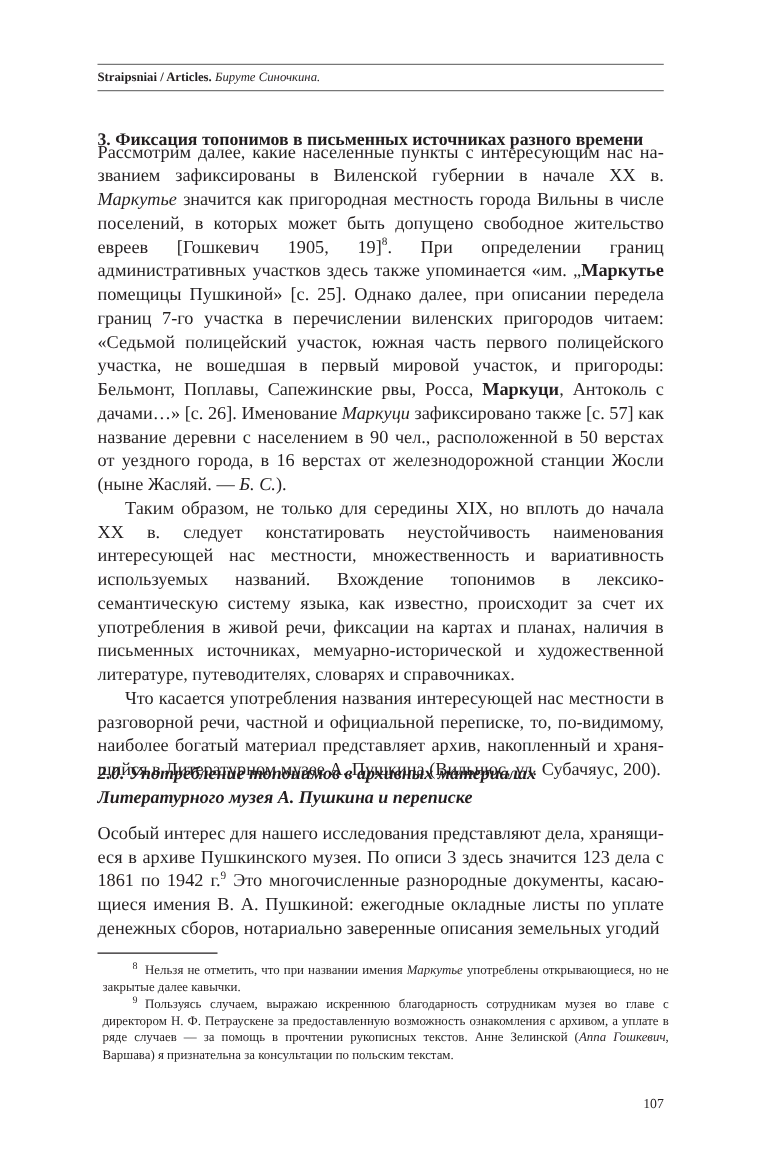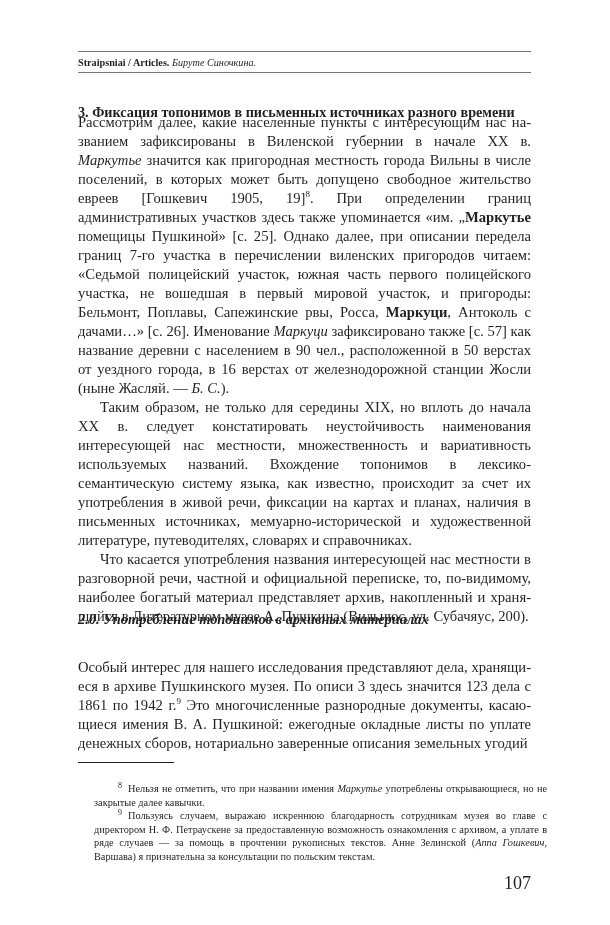--- a/index.html
+++ b/index.html
@@ -16,24 +16,24 @@
     .body-text { position: absolute; left: 0; width: 453px; font-size: 14.6px; line-height: 19px;
                  text-align: justify; }
     .body-text p { margin: 0; text-indent: 0; hyphens: manual; }
     .body-text p.indent { text-indent: 22px; }
     .blk1 { top: 113px; }
     .sub-title { position: absolute; top: 610px; left: 0; width: 453px; margin: 0;
                  font-size: 14.4px; font-weight: bold; font-style: italic; line-height: 19px; }
     .blk2 { top: 658px; }
     sup { font-size: 9px; line-height: 0; vertical-align: 6px; }
     .fn-rule { position: absolute; top: 762px; left: 0; width: 96px; height: 0; border-top: 1px solid #231f20; }
-    .footnotes { position: absolute; top: 770px; left: 16px; width: 453px; font-size: 10.3px; line-height: 13.5px; text-align: justify; margin-top: 12px; }
+    .footnotes { position: absolute; top: 770px; left: 4px; width: 453px; font-size: 10.3px; line-height: 13.5px; text-align: justify; }
     .footnotes p { margin: 0; text-indent: 24px; }
     .footnotes .fn-num { font-size: 8px; vertical-align: 4px; line-height: 0; margin-right: 6px; }
-    .page-number { position: absolute; top: 874px; right: 0; font-size: 18px; line-height: 18px; }
+    .page-number { position: absolute; top: 874px; right: 0; font-size: 11px; line-height: 18px; }
     b { font-weight: bold; }
     i { font-style: italic; }
   </style>
 </head>
 <body>
 
 <div class="page">
 
   <div class="running-head">
     <div>
@@ -45,20 +45,21 @@
   <h2 class="section-title">3. Фиксация топонимов в письменных источниках разного времени</h2>
 
   <div class="body-text blk1">
     <p><span>Рассмотрим далее, какие населенные пункты с интересующим нас на­званием зафиксированы в Виленской губернии в начале XX в. </span><i>Маркутье</i><span> значится как пригородная местность города Вильны в числе поселений, в которых может быть допущено свободное жительство евреев [Гошкевич 1905, 19]</span><sup>8</sup><span>. При определении границ административных участков здесь также упоминается «им. „</span><b>Маркутье</b><span> помещицы Пушкиной» [с. 25]. Од­нако далее, при описании передела границ 7-го участка в перечислении виленских пригородов читаем: «Седьмой полицейский участок, южная часть первого полицейского участка, не вошедшая в первый мировой участок, и пригороды: Бельмонт, Поплавы, Сапежинские рвы, Росса, </span><b>Маркуци</b><span>, Антоколь с дачами…» [с. 26]. Именование </span><i>Маркуци</i><span> зафик­сировано также [с. 57] как название деревни с населением в 90 чел., рас­положенной в 50 верстах от уездного города, в 16 верстах от железнодо­рожной станции Жосли (ныне Жасляй. — </span><i>Б. С.</i><span>).</span></p>
     <p class="indent">Таким образом, не только для середины XIX, но вплоть до начала XX в. следует констатировать неустойчивость наименования интересую­щей нас местности, множественность и вариативность используемых на­званий. Вхождение топонимов в лексико-семантическую систему языка, как известно, происходит за счет их употребления в живой речи, фикса­ции на картах и планах, наличия в письменных источниках, мемуарно-исторической и художественной литературе, путеводителях, словарях и справочниках.</p>
     <p class="indent">Что касается употребления названия интересующей нас местности в разговорной речи, частной и официальной переписке, то, по-видимому, наиболее богатый материал представляет архив, накопленный и храня­щийся в Литературном музее А. Пушкина (Вильнюс, ул. Субачяус, 200).</p>
   </div>
 
   <h3 class="sub-title">
     <span>2.0. Употребление топонимов в архивных материалах</span><br>
+    <span>Литературного музея А. Пушкина и переписке</span>
   </h3>
 
   <div class="body-text blk2">
     <p><span>Особый интерес для нашего исследования представляют дела, хранящи­еся в архиве Пушкинского музея. По описи 3 здесь значится 123 дела с 1861 по 1942 г.</span><sup>9</sup><span> Это многочисленные разнородные документы, касаю­щиеся имения В. А. Пушкиной: ежегодные окладные листы по уплате денежных сборов, нотариально заверенные описания земельных угодий</span></p>
   </div>
 
   <div class="fn-rule"></div>
 
   <div class="footnotes">
     <p><span class="fn-num">8</span><span>Нельзя не отметить, что при названии имения </span><i>Маркутье</i><span> употреблены открывающиеся, но не закрытые далее кавычки.</span></p>

